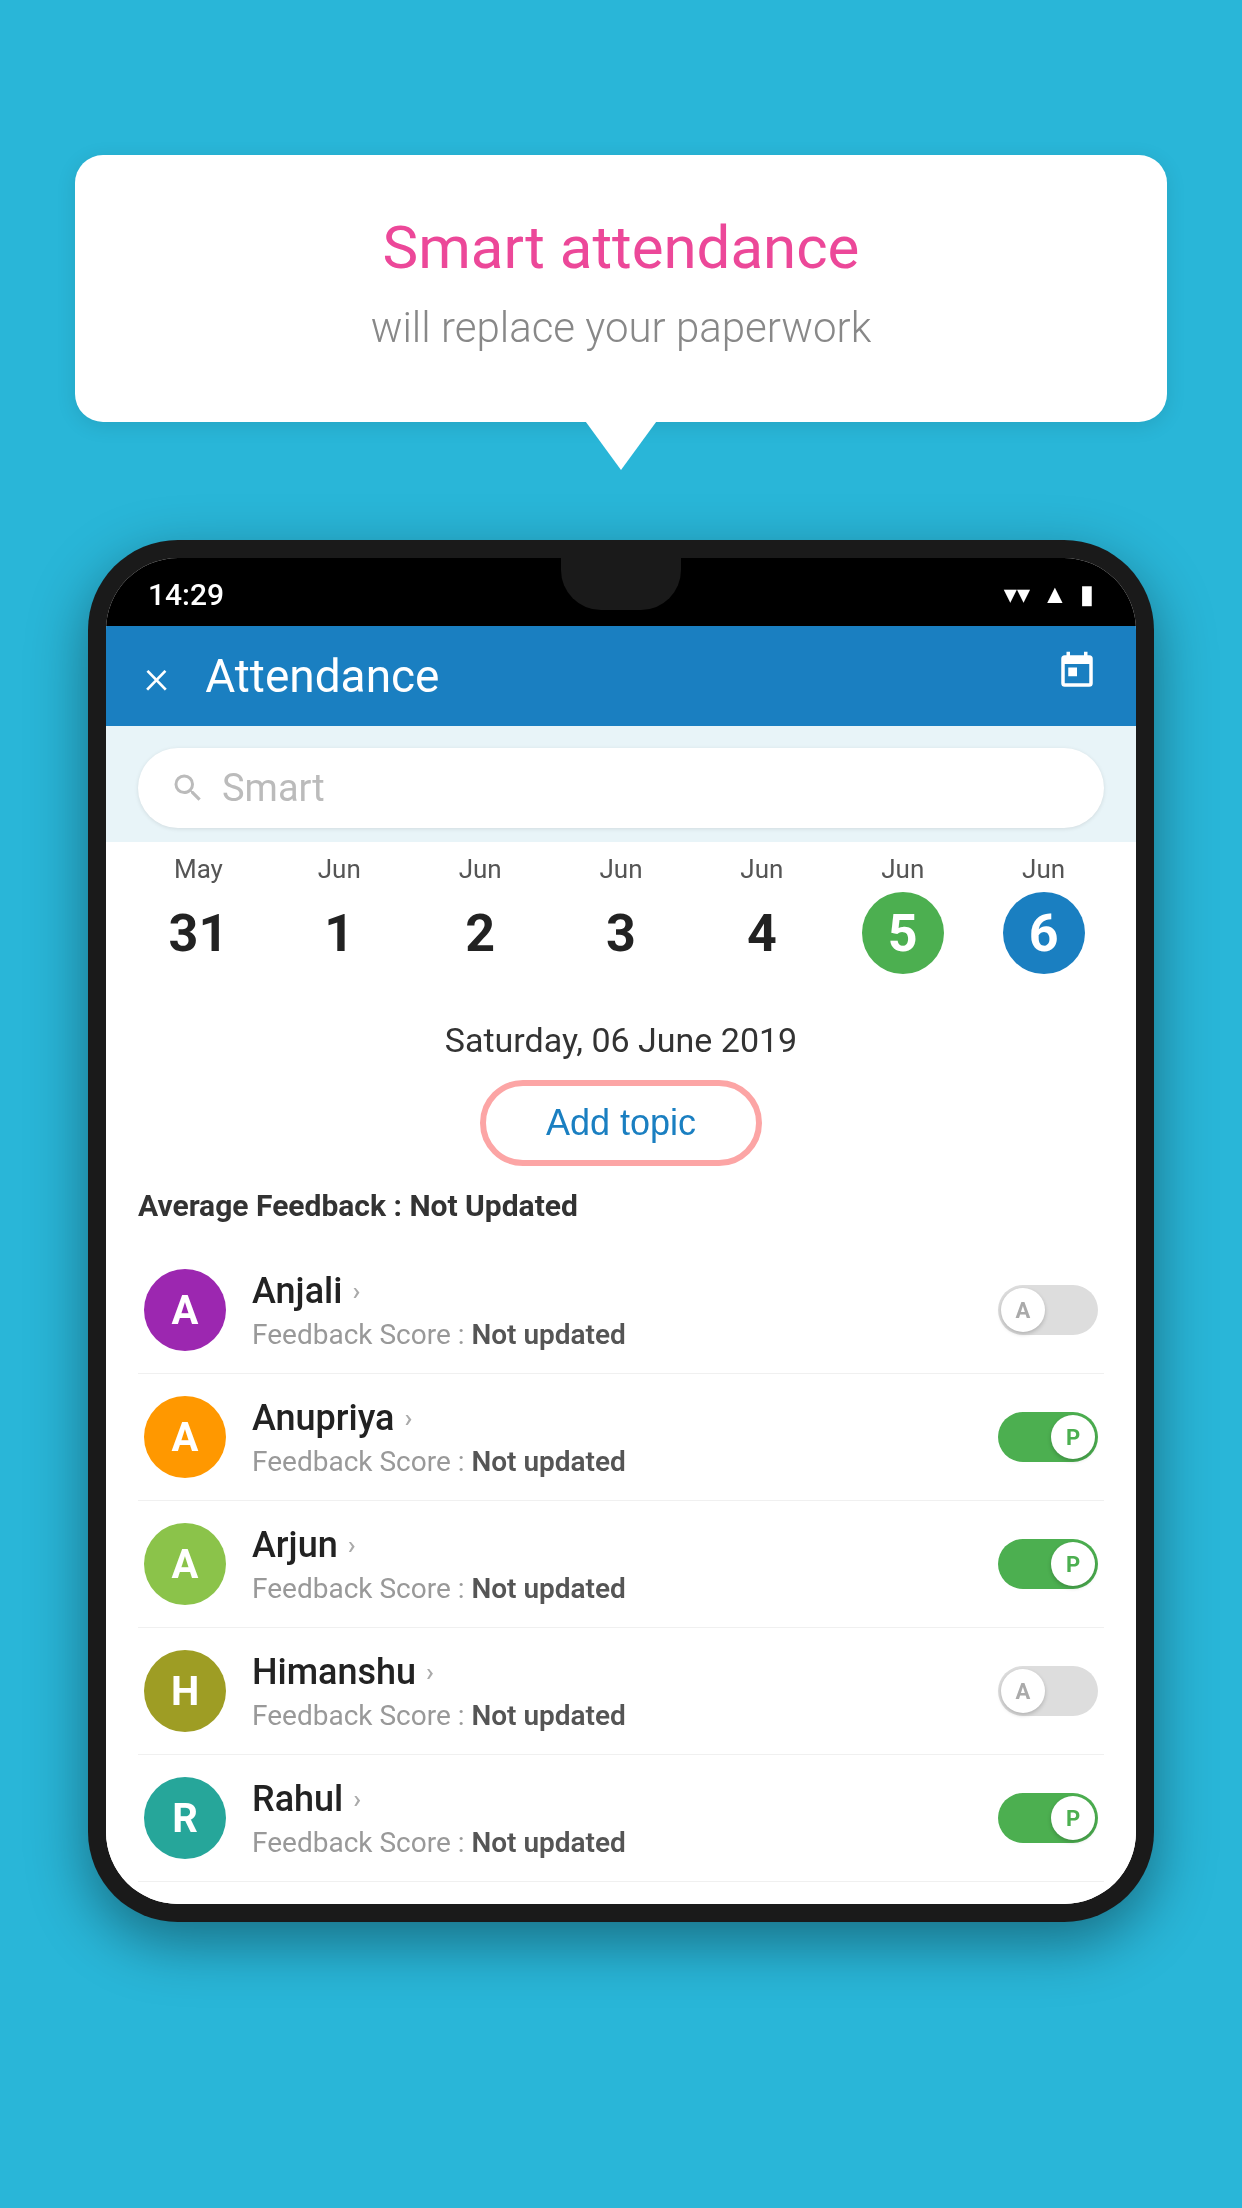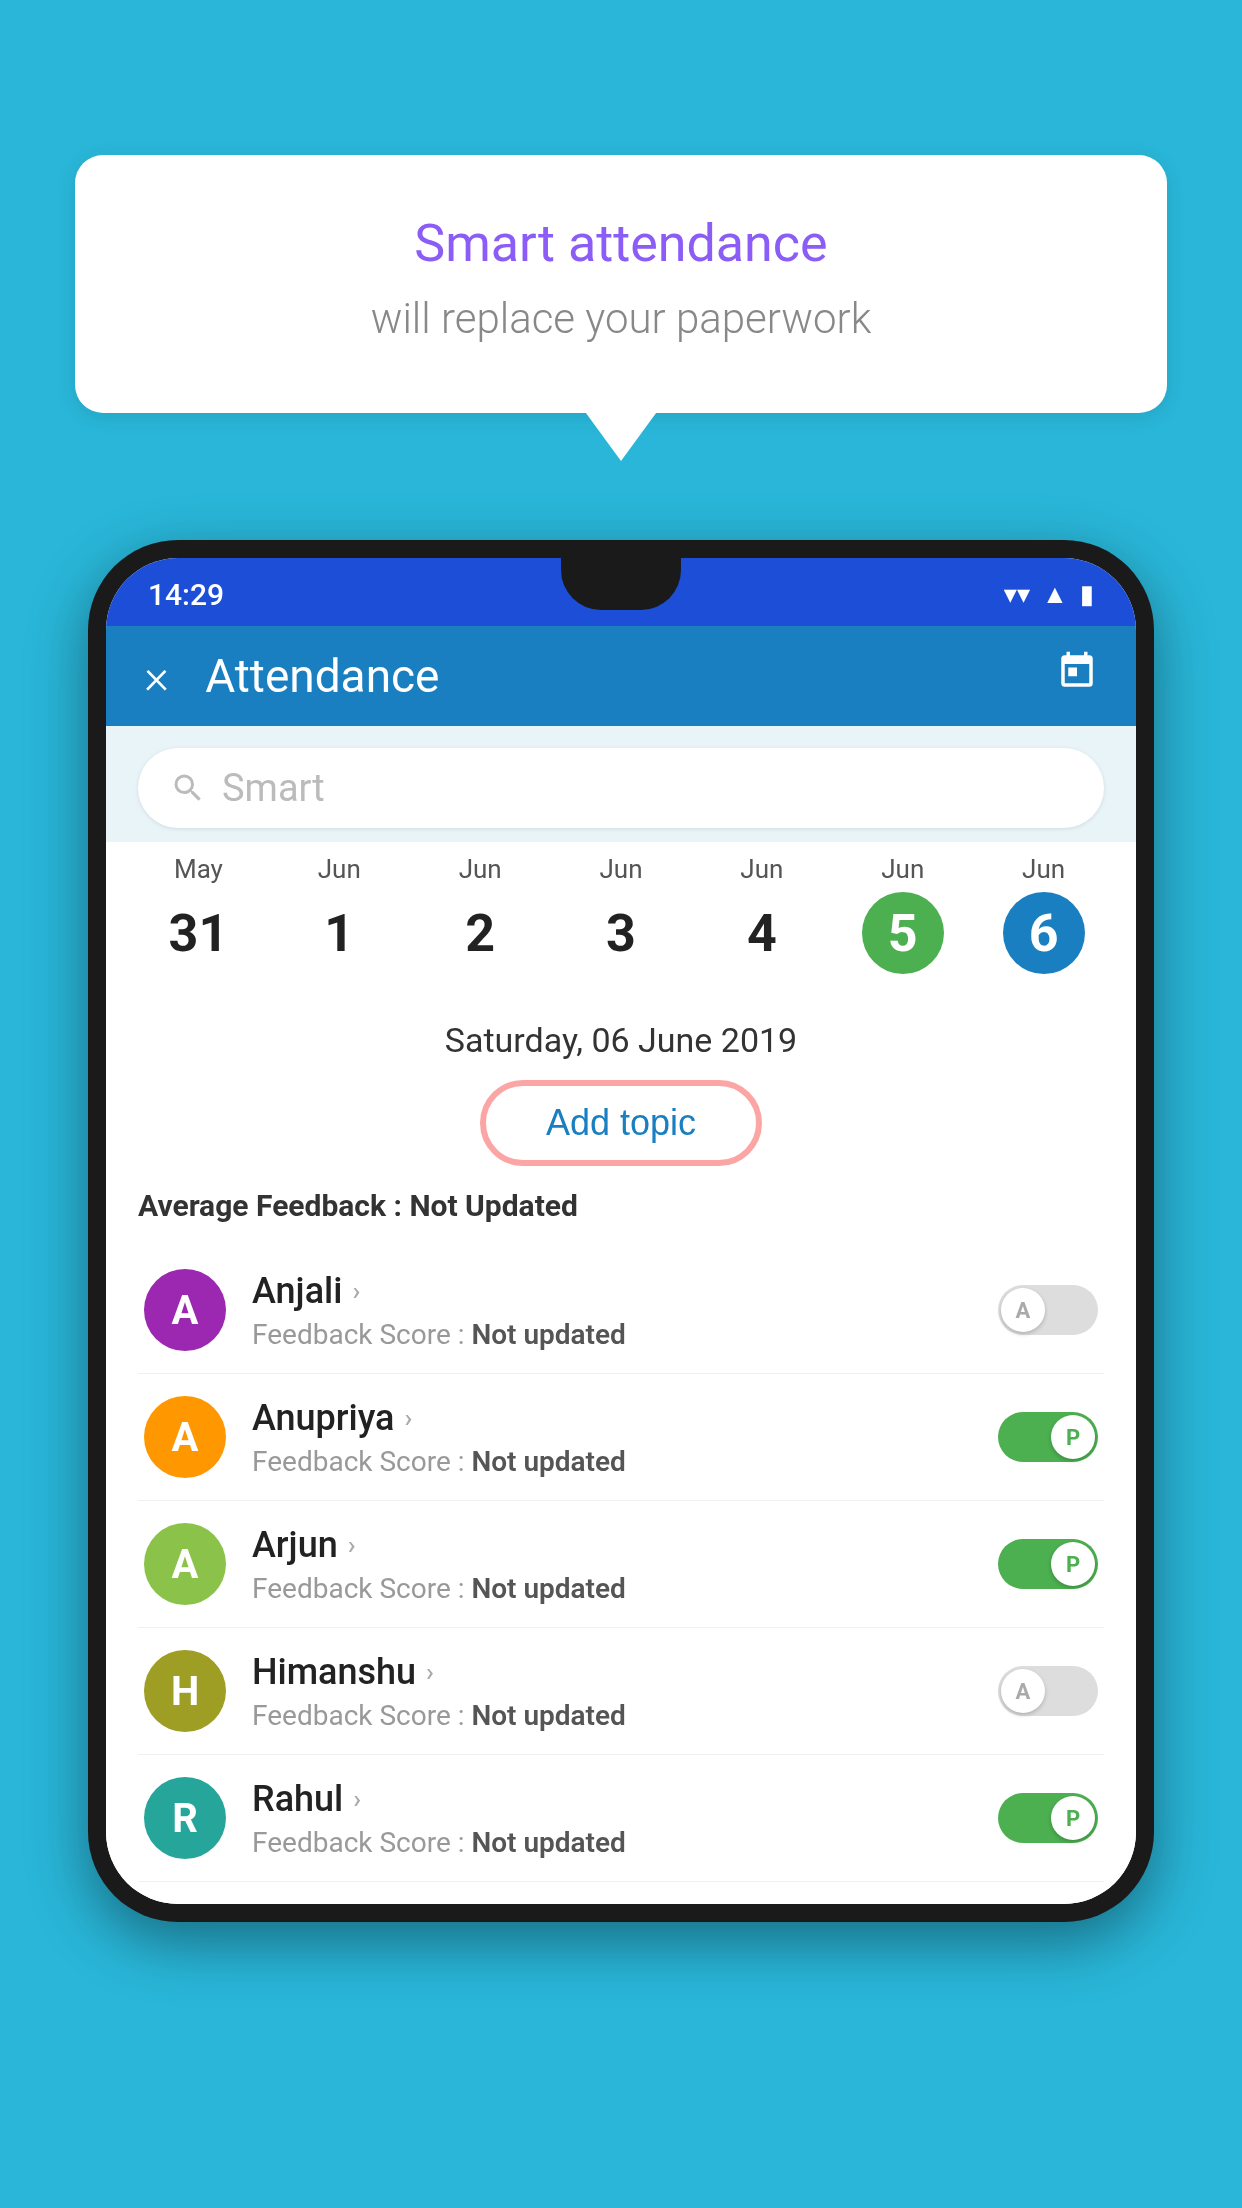--- a/index.html
+++ b/index.html
@@ -31,23 +31,23 @@
       position: absolute;
       bottom: -48px;
       left: 50%;
       transform: translateX(-50%);
       border-left: 38px solid transparent;
       border-right: 38px solid transparent;
       border-top: 52px solid white;
     }
 
     .speech-bubble-title {
-      font-size: 52px;
+      font-size: 60px;
       font-weight: 400;
-      color: #8b5cf6;
+      color: #ec4899;
       line-height: 1.1;
       margin-bottom: 22px;
     }
 
     .speech-bubble-subtitle {
       font-size: 42px;
       color: #888;
       font-weight: 300;
     }
 
@@ -71,21 +71,21 @@
 
     .phone-inner {
       background: white;
       border-radius: 72px;
       overflow: hidden;
       position: relative;
     }
 
     
     .status-bar {
-      background: #1d4ed8;
+      background: #000000;
       display: flex;
       justify-content: space-between;
       align-items: center;
       padding: 18px 42px 14px;
       height: 68px;
     }
 
     .status-time {
       color: white;
       font-size: 30px;

